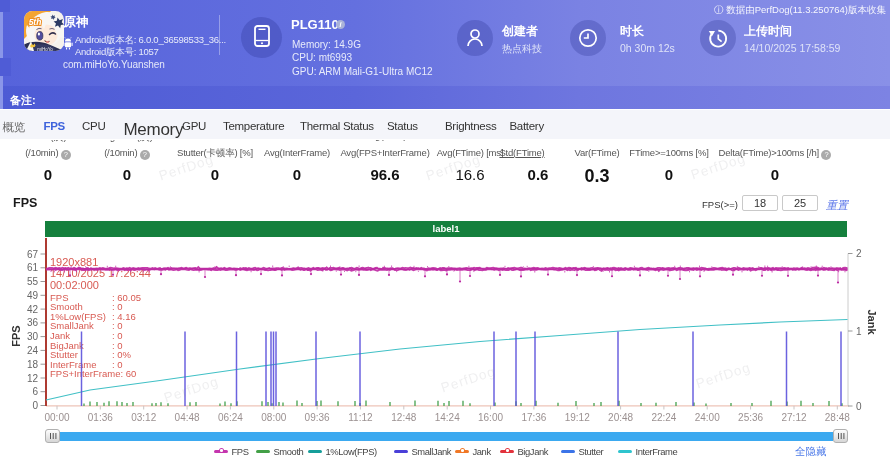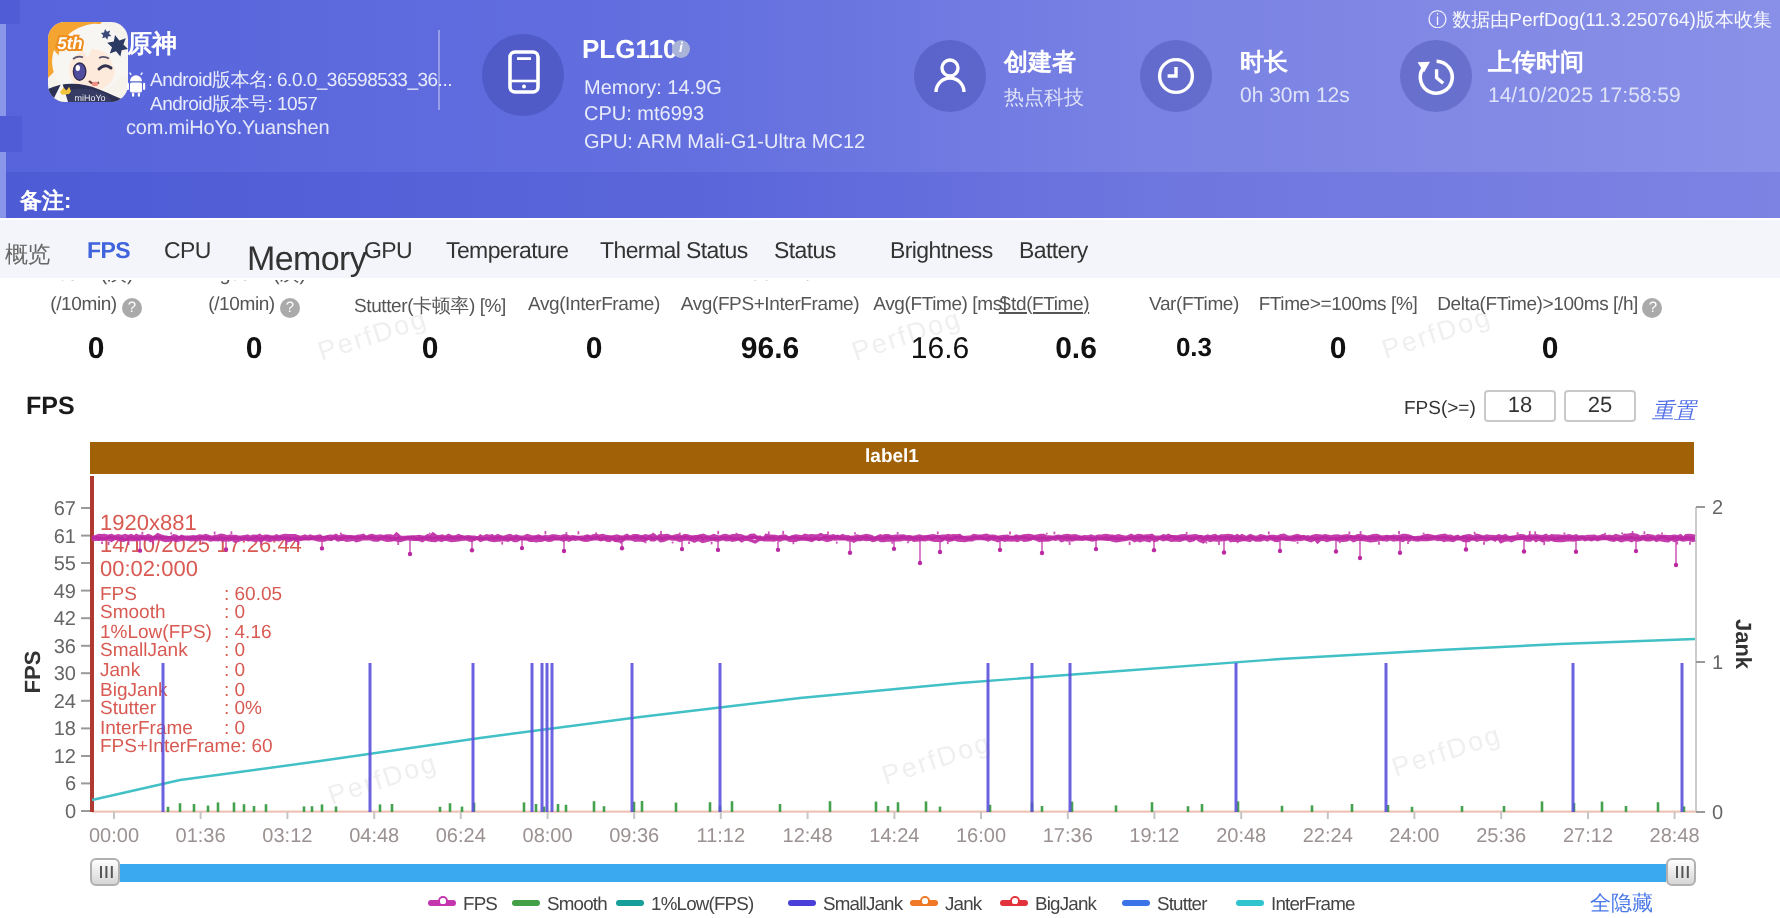--- a/index.html
+++ b/index.html
@@ -142,31 +142,31 @@
 <div class="abs" style="left:621px;top:146.5px;width:96px;text-align:center;color:#555;font-size:9.5px;letter-spacing:-0.2px;">FTime&gt;=100ms [%]</div>
 <div class="abs" style="left:700px;top:146.5px;width:150px;text-align:center;color:#555;font-size:9.5px;letter-spacing:-0.2px;">Delta(FTime)&gt;100ms [/h] <span style="display:inline-block;width:10px;height:10px;border-radius:50%;background:#aaa;color:#fff;font-size:7.5px;line-height:10px;vertical-align:-1px;">?</span></div>
 
 <div class="abs" style="left:0px;top:165.5px;width:96px;text-align:center;color:#111;font-size:15px;font-weight:bold;">0</div>
 <div class="abs" style="left:79px;top:165.5px;width:96px;text-align:center;color:#111;font-size:15px;font-weight:bold;">0</div>
 <div class="abs" style="left:167px;top:165.5px;width:96px;text-align:center;color:#111;font-size:15px;font-weight:bold;">0</div>
 <div class="abs" style="left:249px;top:165.5px;width:96px;text-align:center;color:#111;font-size:15px;font-weight:bold;">0</div>
 <div class="abs" style="left:337px;top:165.5px;width:96px;text-align:center;color:#111;font-size:15px;font-weight:bold;">96.6</div>
 <div class="abs" style="left:422px;top:165.5px;width:96px;text-align:center;color:#111;font-size:15px;font-weight:normal;">16.6</div>
 <div class="abs" style="left:490px;top:165.5px;width:96px;text-align:center;color:#111;font-size:15px;font-weight:bold;">0.6</div>
-<div class="abs" style="left:549px;top:165.5px;width:96px;text-align:center;color:#111;font-size:13px;font-weight:bold;">0.3</div>
+<div class="abs" style="left:549px;top:165.5px;width:96px;text-align:center;color:#111;font-size:18px;font-weight:bold;">0.3</div>
 <div class="abs" style="left:621px;top:165.5px;width:96px;text-align:center;color:#111;font-size:15px;font-weight:bold;">0</div>
 <div class="abs" style="left:700px;top:165.5px;width:150px;text-align:center;color:#111;font-size:15px;font-weight:bold;">0</div>
 
 <div class="abs" style="left:13px;top:196px;color:#1a1a1a;font-size:12.5px;font-weight:bold;">FPS</div>
 <div class="abs" style="left:702px;top:198.5px;color:#333;font-size:9.5px;">FPS(&gt;=)</div>
 <div class="abs" style="left:742px;top:194.5px;width:36px;height:16px;border:1px solid #c9c9c9;border-radius:2px;background:#fff;color:#333;font-size:11px;text-align:center;line-height:14px;">18</div>
 <div class="abs" style="left:782px;top:194.5px;width:36px;height:16px;border:1px solid #c9c9c9;border-radius:2px;background:#fff;color:#333;font-size:11px;text-align:center;line-height:14px;">25</div>
 <div class="abs" style="left:826px;top:198px;color:#5470e8;font-size:11px;font-style:italic;">重置</div>
 
-<div class="abs" style="left:45px;top:221px;width:802px;height:16px;background:#a16207;color:#fff;font-size:9.5px;font-weight:bold;text-align:center;line-height:16px;">label1</div>
+<div class="abs" style="left:45px;top:221px;width:802px;height:16px;background:#15803d;color:#fff;font-size:9.5px;font-weight:bold;text-align:center;line-height:16px;">label1</div>
 
 <div class="abs" style="left:50px;top:255.5px;color:#d85a52;font-size:11px;">1920x881</div>
 <div class="abs" style="left:50px;top:266.5px;color:#d85a52;font-size:11px;">14/10/2025 17:26:44</div>
 <div class="abs" style="left:50px;top:279px;color:#d85a52;font-size:11px;">00:02:000</div>
 <div class="abs" style="left:50px;top:291.5px;color:#d85a52;font-size:9.5px;">FPS</div>
 <div class="abs" style="left:112px;top:291.5px;color:#d85a52;font-size:9.5px;">: 60.05</div>
 <div class="abs" style="left:50px;top:301px;color:#d85a52;font-size:9.5px;">Smooth</div>
 <div class="abs" style="left:112px;top:301px;color:#d85a52;font-size:9.5px;">: 0</div>
 <div class="abs" style="left:50px;top:310.5px;color:#d85a52;font-size:9.5px;">1%Low(FPS)</div>
 <div class="abs" style="left:112px;top:310.5px;color:#d85a52;font-size:9.5px;">: 4.16</div>

